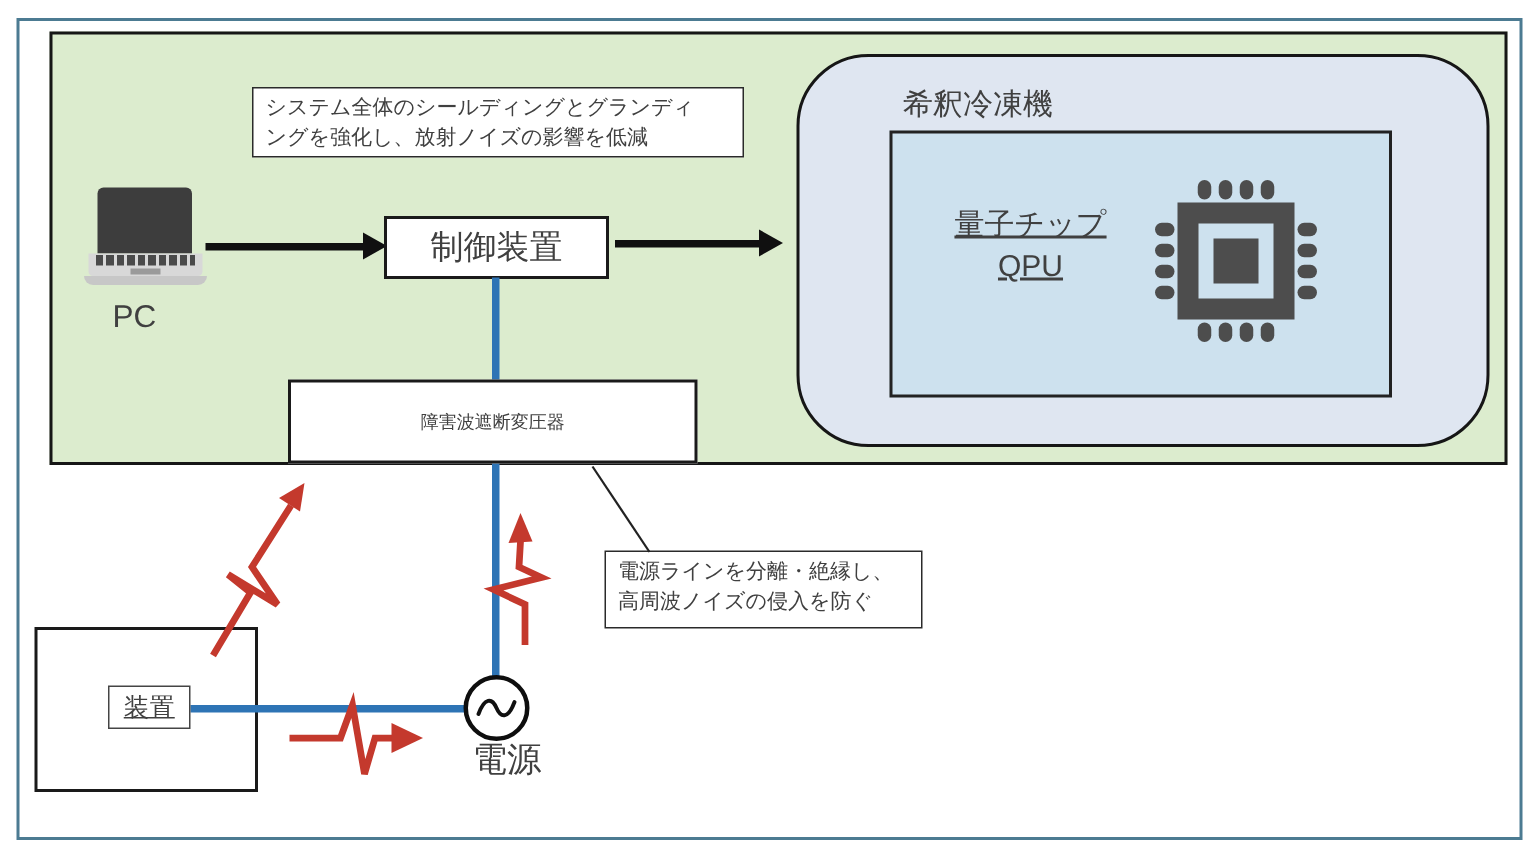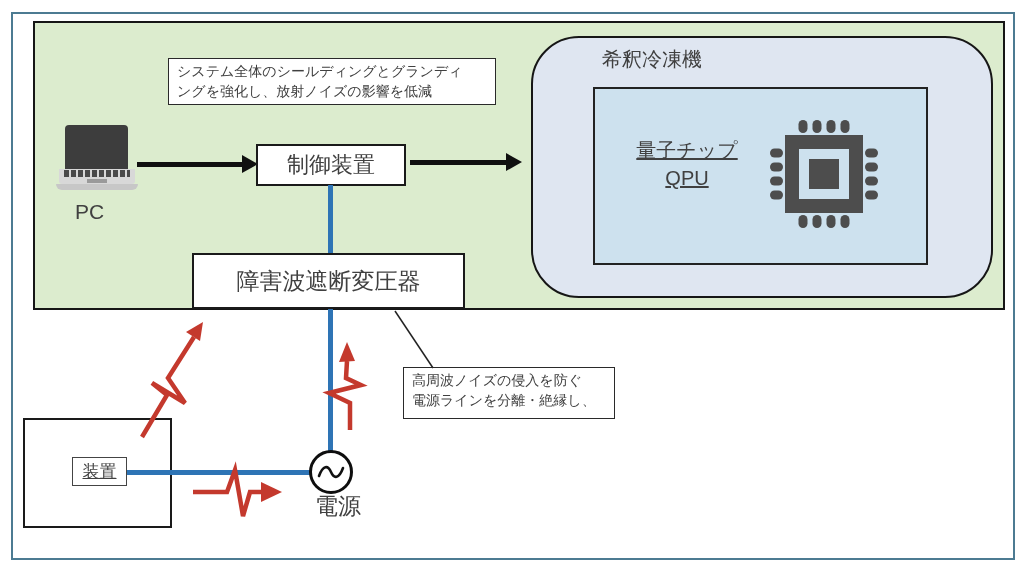--- a/index.html
+++ b/index.html
@@ -21,34 +21,34 @@
   #pc-icon{left:56px;top:122px;width:84px;height:70px;}
   #pc-screen{left:9px;top:3px;width:63px;height:44px;background:#3d3d3d;border-radius:4px 4px 0 0;}
   #pc-deck{left:3px;top:47px;width:76px;height:15px;background:#d8d8d8;border-radius:0 0 3px 3px;}
   #pc-keys{left:5px;top:1px;width:66px;height:7px;background:repeating-linear-gradient(90deg,#4a4a4a 0 5px,#d8d8d8 5px 7px);}
   #pc-touchpad{left:28px;top:10px;width:20px;height:4px;background:#9a9a9a;}
   #pc-base{left:0px;top:62px;width:82px;height:6px;background:#c7c7c7;border-radius:0 0 6px 6px;}
   #pc-label{left:75px;top:200px;width:52px;font-size:21px;}
   
   .node-box{background:#fff;border:2px solid #1a1a1a;display:flex;align-items:center;justify-content:center;text-align:center;}
   #control-box{left:256px;top:144px;width:146px;height:38px;border-width:2.5px;font-size:22px;}
-  #transformer-box{left:192px;top:253px;width:269px;height:52px;font-size:23px;line-height:25px;z-index:5;flex-direction:row;}
+  #transformer-box{left:192px;top:253px;width:269px;height:52px;font-size:12px;line-height:25px;z-index:5;flex-direction:row;}
   #room-box{left:23px;top:418px;width:145px;height:106px;z-index:1;}
   #room-label{left:37px;top:423px;font-size:19px;}
   #device-box{left:72px;top:457px;width:53px;height:27px;border-width:1.5px;border-color:#444;font-size:17px;z-index:3;text-decoration:underline;}
   
   .h-shaft{height:5px;background:#101010;}
   .h-head{width:0;height:0;border-top:9px solid transparent;border-bottom:9px solid transparent;border-left:16px solid #101010;}
   #arrow1-shaft{left:137px;top:162px;width:106px;}
   #arrow1-head{left:242px;top:155px;}
   #arrow2-shaft{left:410px;top:160px;width:97px;}
   #arrow2-head{left:506px;top:153px;}
   
   #fridge{left:531px;top:36px;width:458px;height:258px;background:#dfe6f1;border:2px solid #161616;border-radius:48px;}
-  #fridge-label{left:602px;top:46px;font-size:20px;}
+  #fridge-label{left:602px;top:56px;font-size:20px;}
   #qpu-box{left:593px;top:87px;width:331px;height:174px;background:#cde1ee;border:2px solid #222;}
   #qpu-text{left:608px;top:136px;width:158px;text-align:center;font-size:20px;line-height:28px;text-decoration:underline;}
   #chip-icon{left:768px;top:118px;width:112px;height:112px;}
   
   .blue-line{background:#2e74b5;}
   #blue-line-1{left:328px;top:185px;width:5px;height:69px;}
   #blue-line-2{left:328px;top:304px;width:5px;height:149px;}
   #blue-line-3{left:125px;top:470px;width:188px;height:5px;z-index:2;}
   
   #power-circle{left:309px;top:450px;width:38px;height:38px;background:#fff;border:3px solid #0e0e0e;border-radius:50%;z-index:3;display:flex;align-items:center;justify-content:center;}
@@ -136,22 +136,22 @@
   </div>
 
   <div class="abs" id="power-circle">
     <svg width="38" height="38" viewBox="0 0 38 38">
       <path d="M7 23 C 11 12, 16 12, 19 19 C 22 26, 27 26, 31 15" stroke="#111" stroke-width="2.6" fill="none" stroke-linecap="round"></path>
     </svg>
   </div>
   <div class="abs" id="power-label">電源</div>
 
   <div class="abs note-box" id="power-note">
+    <div>電源ラインを分離・絶縁し、</div>
     <div>高周波ノイズの侵入を防ぐ</div>
-    <div>電源ラインを分離・絶縁し、</div>
   </div>
 
   <svg class="abs" id="overlay" viewBox="0 0 1024 569">
     <line x1="395" y1="311" x2="433" y2="368" stroke="#222" stroke-width="1.5"></line>
     <g stroke="#c4392d" stroke-width="4.5" fill="none">
       <polyline points="142,437 167,395 152,383 185,403 168,378 194,337"></polyline>
       <polyline points="350,430 350,403 329,393 361,385 346,378 347,361"></polyline>
       <polyline points="193,492 227,492 235,470 243,516 250,492 262,492"></polyline>
     </g>
     <g fill="#c4392d" stroke="none">

